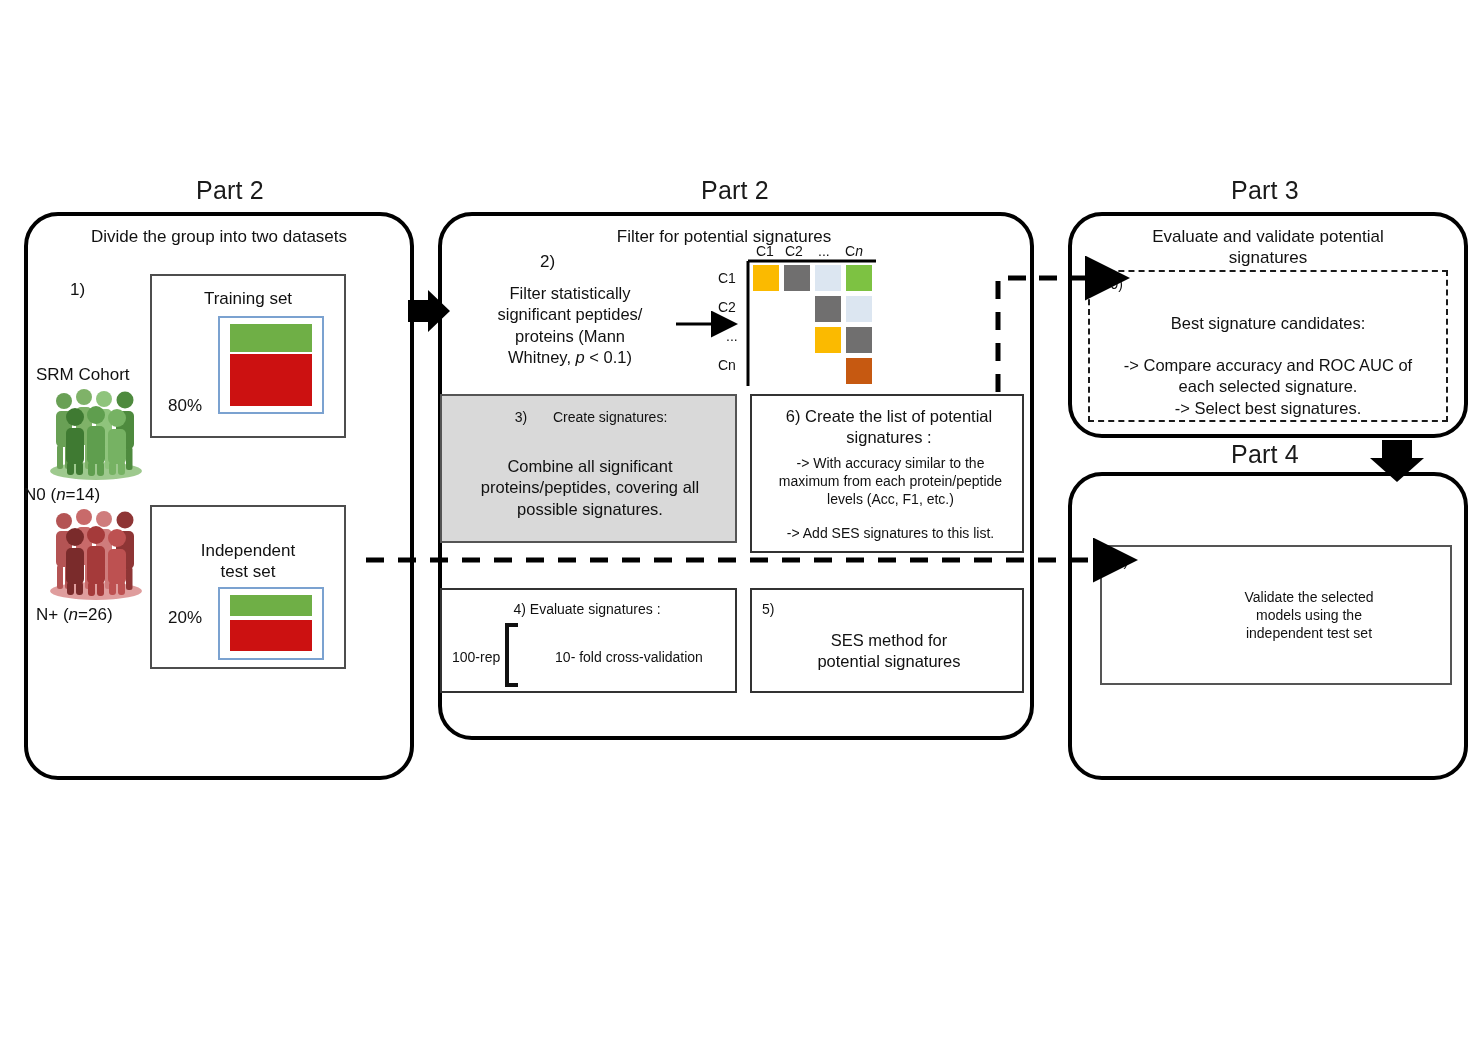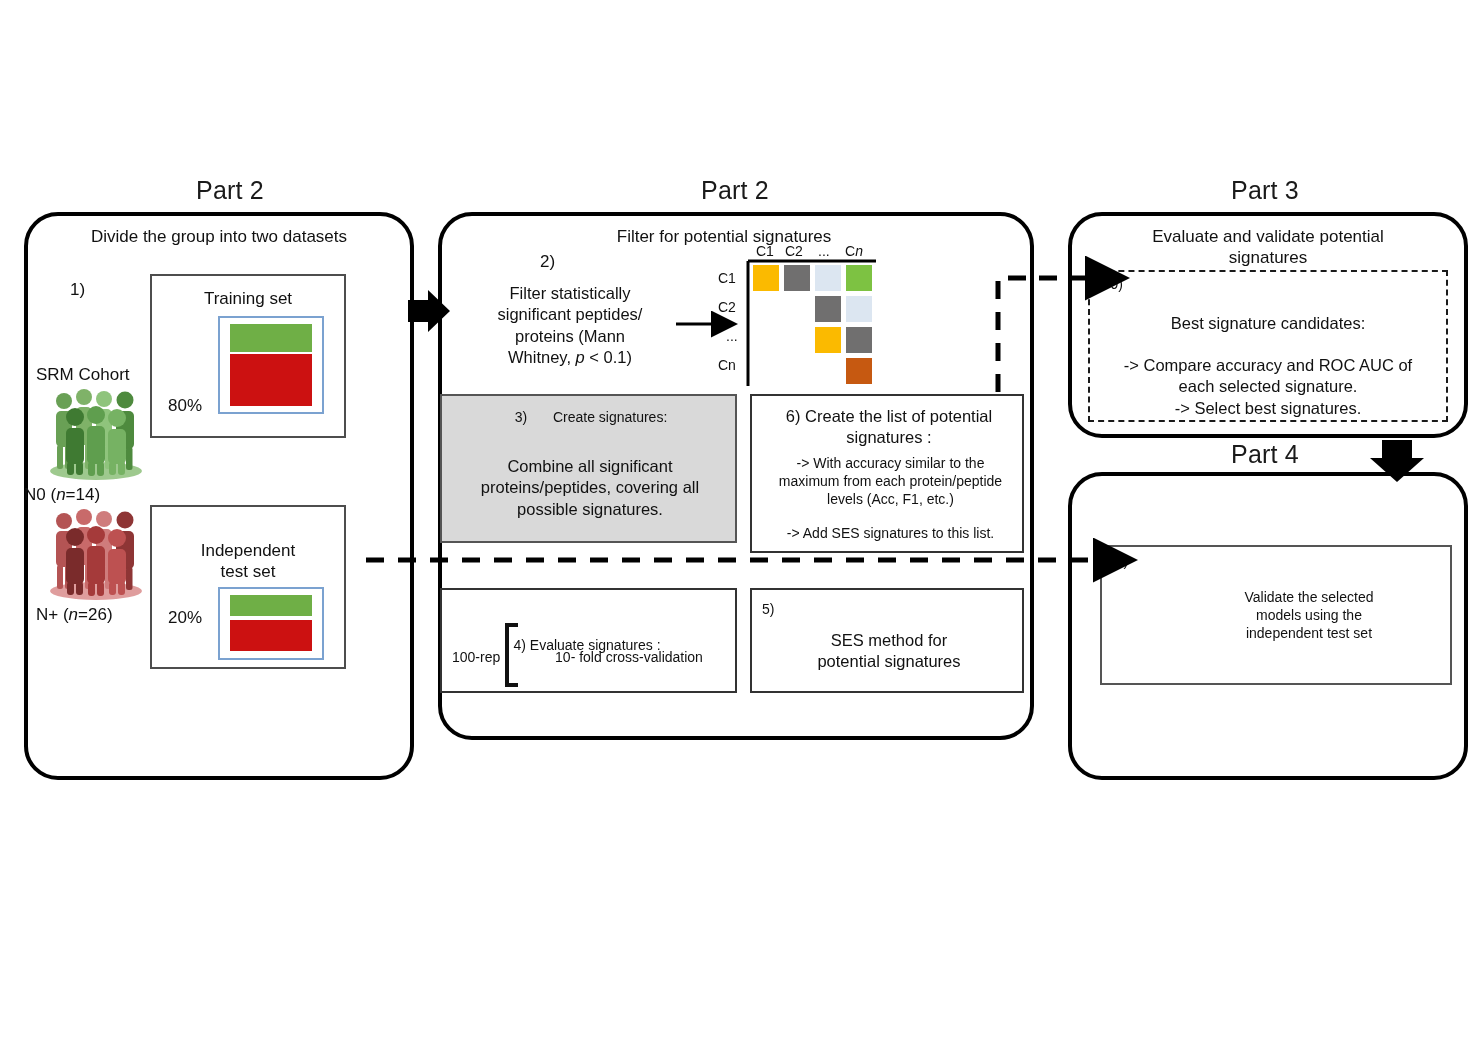--- a/index.html
+++ b/index.html
@@ -303,21 +303,21 @@
     </div>
     <div class="ltext" style="left:6px; top:58px; width:265px;">
       <div>-&gt; With accuracy similar to the</div>
       <div>maximum from each protein/peptide</div>
       <div>levels (Acc, F1, etc.)</div>
     </div>
     <div class="ltext" style="left:6px; top:128px; width:265px;">-&gt; Add SES signatures to this list.</div>
   </div>
 
   <div class="txtbox" style="left:440px; top:588px; width:297px; height:105px;">
-    <div class="ltext" style="left:10px; top:10px; width:270px;margin-top:36px;">4) Evaluate signatures :</div>
+    <div class="ltext" style="left:10px; top:10px; width:270px;">4) Evaluate signatures :</div>
     <div class="ltext" style="left:10px; top:58px;">100-rep</div>
     <div class="ltext" style="left:82px; top:58px; width:210px;">10- fold cross-validation</div>
     <svg width="297" height="105" style="position:absolute;left:0;top:0;">
       <path d="M 76 35 L 65 35 L 65 95 L 76 95" fill="none" stroke="#111" stroke-width="4"></path>
     </svg>
   </div>
 
   <div class="txtbox" style="left:750px; top:588px; width:274px; height:105px;">
     <div class="ltext" style="left:10px; top:10px;">5)</div>
     <div class="ctext" style="left:6px; top:40px; width:262px;">

